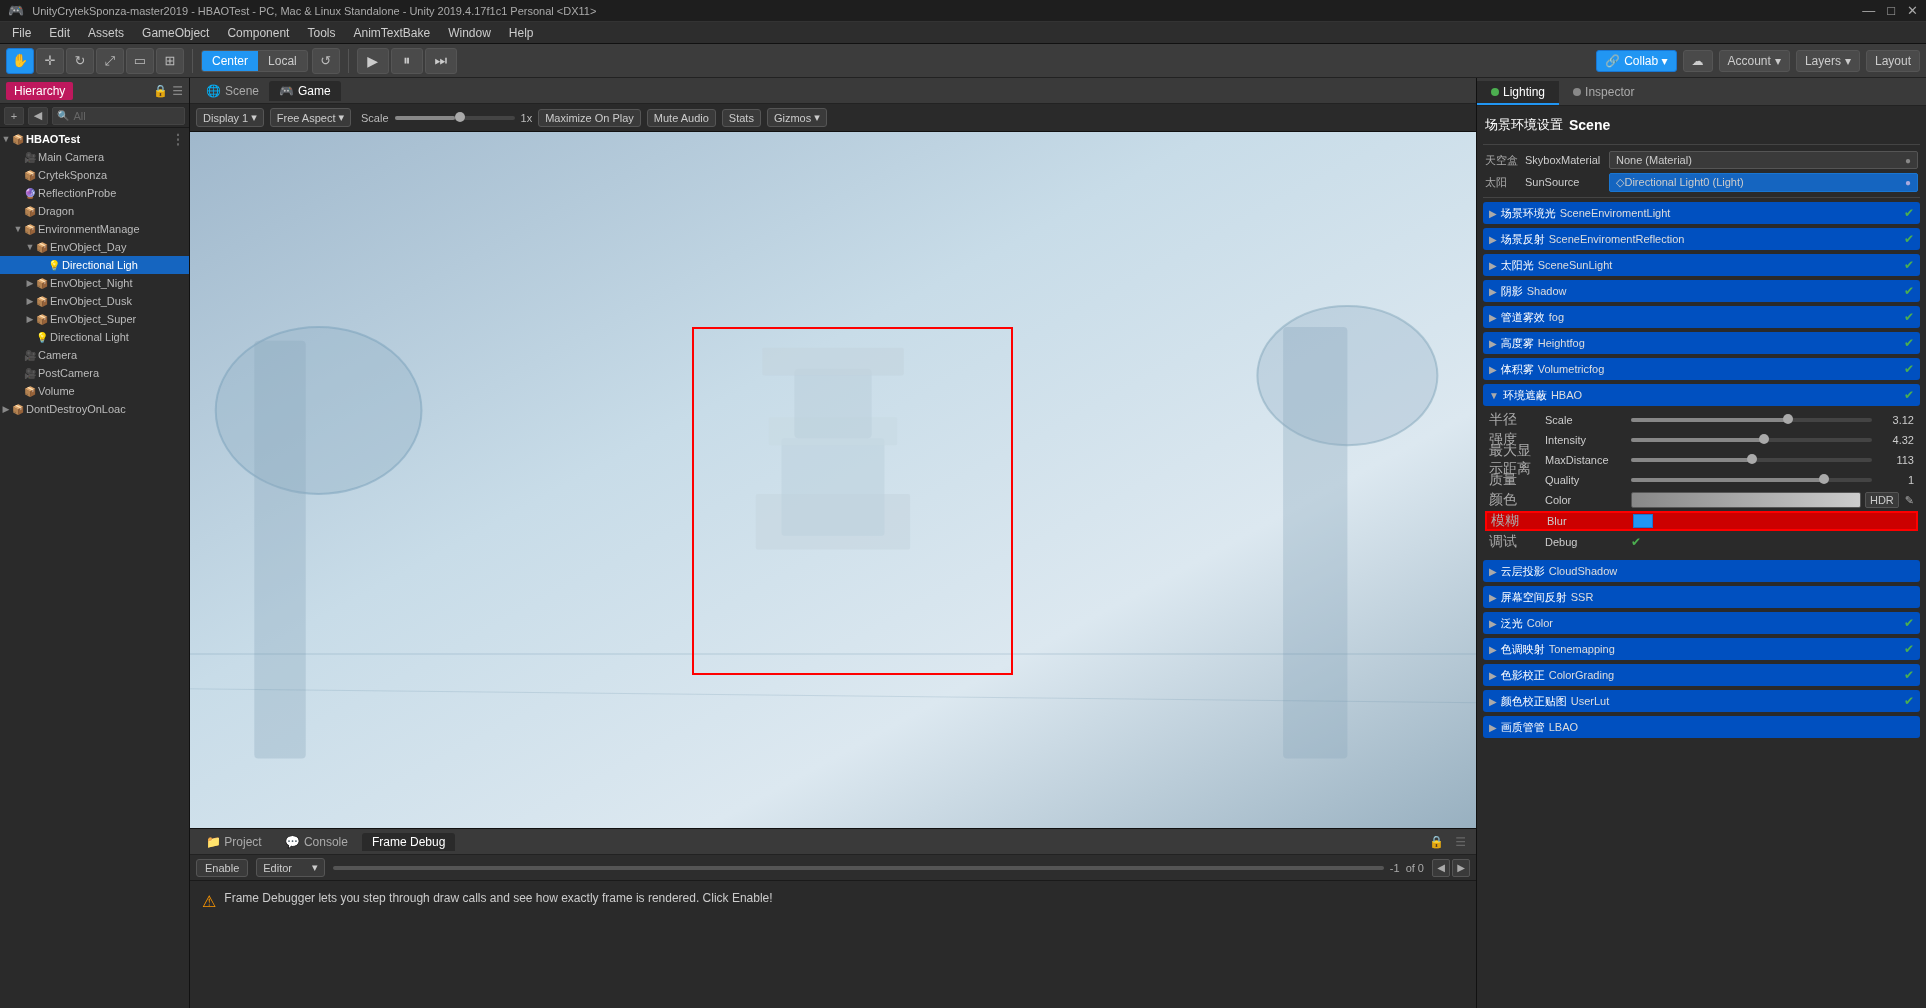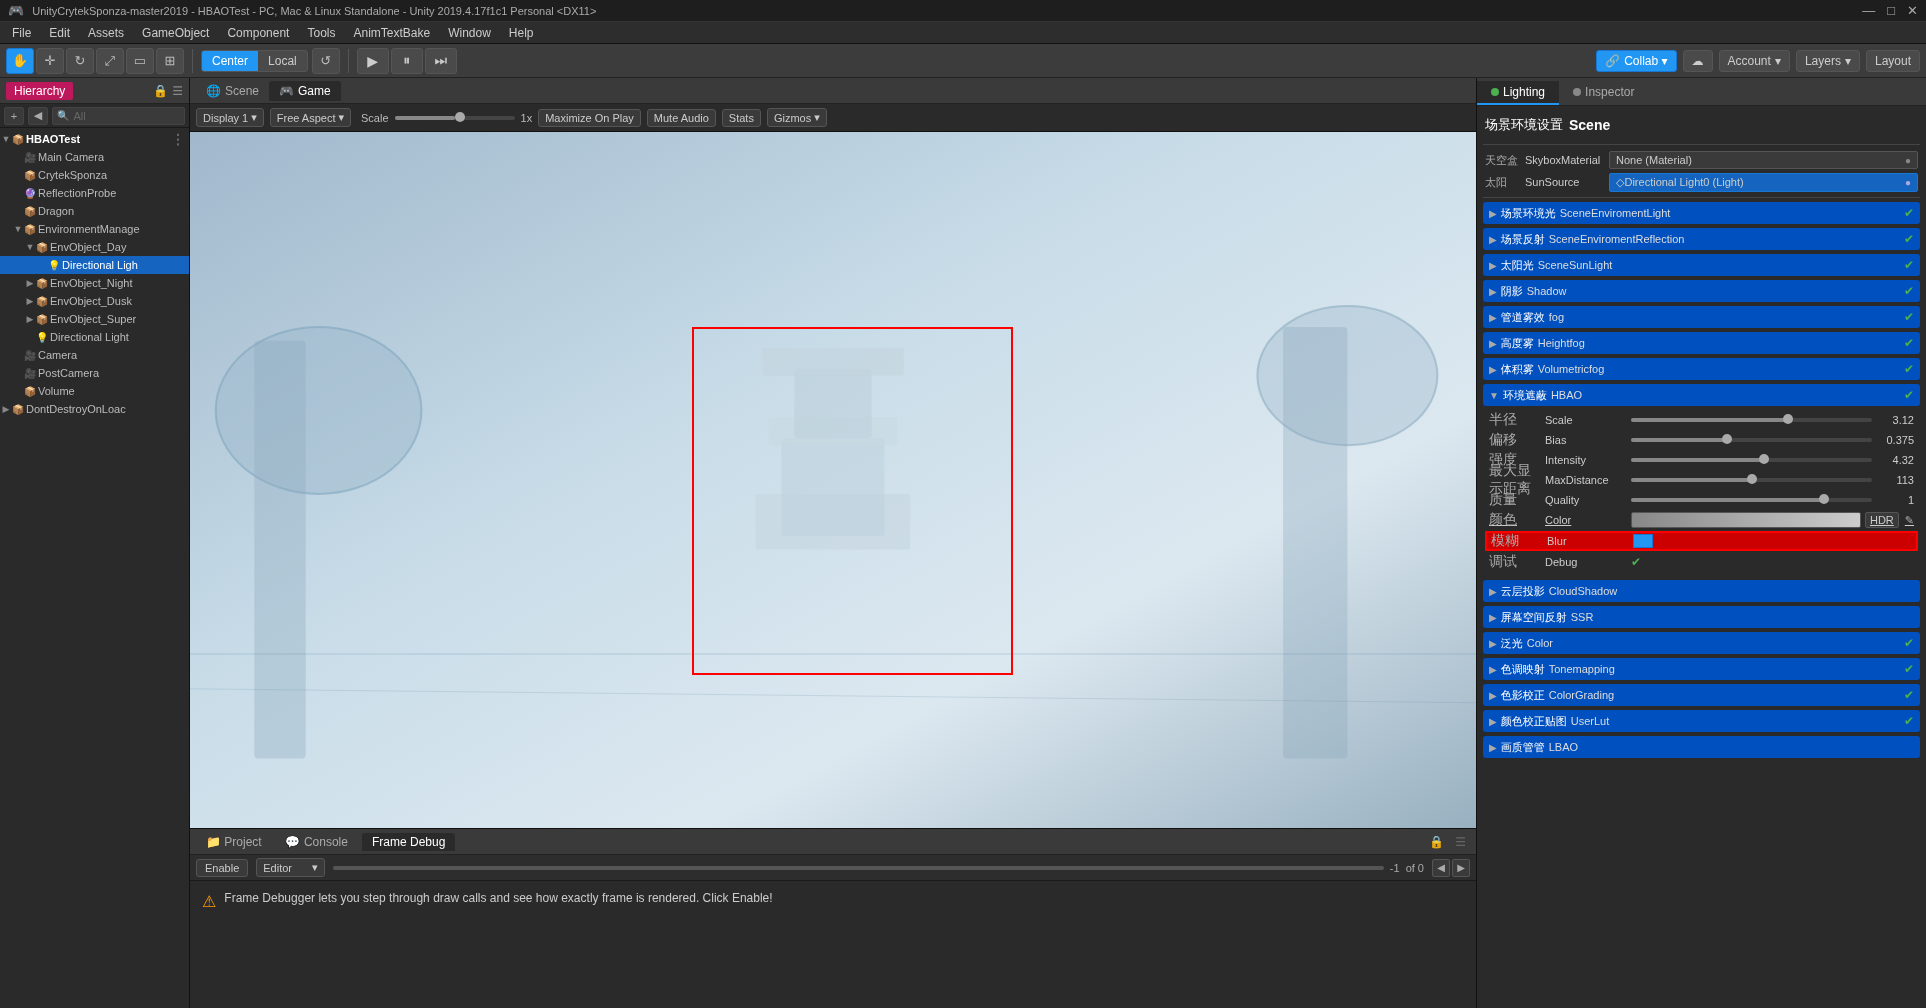--- a/index.html
+++ b/index.html
@@ -533,21 +533,20 @@
     }
     .hbao-value { font-size: 11px; color: #ccc; width: 36px; text-align: right; flex-shrink: 0; }
 
     
     .color-row {
       display: flex;
       align-items: center;
       height: 20px;
       padding: 0 4px;
       gap: 6px;
-      text-decoration: underline;
     }
     .color-swatch-container {
       flex: 1;
       display: flex;
       align-items: center;
       gap: 4px;
     }
     .color-swatch {
       height: 16px;
       flex: 1;
@@ -1056,29 +1055,20 @@
         </div>
         <div class="section-block-content" id="hbao-props">
         <div class="hbao-prop">
     <span class="hbao-label-cn">半径</span>
     <span class="hbao-label-en">Scale</span>
     <div class="hbao-slider-track">
       <div class="hbao-slider-fill" style="width:65%;"></div>
       <div class="hbao-slider-thumb" style="left:calc(65% - 5px);"></div>
     </div>
     <span class="hbao-value">3.12</span>
-  </div>
-            <div class="hbao-prop">
-    <span class="hbao-label-cn">偏移</span>
-    <span class="hbao-label-en">Bias</span>
-    <div class="hbao-slider-track">
-      <div class="hbao-slider-fill" style="width:40%;"></div>
-      <div class="hbao-slider-thumb" style="left:calc(40% - 5px);"></div>
-    </div>
-    <span class="hbao-value">0.375</span>
   </div>
             <div class="hbao-prop">
     <span class="hbao-label-cn">强度</span>
     <span class="hbao-label-en">Intensity</span>
     <div class="hbao-slider-track">
       <div class="hbao-slider-fill" style="width:55%;"></div>
       <div class="hbao-slider-thumb" style="left:calc(55% - 5px);"></div>
     </div>
     <span class="hbao-value">4.32</span>
   </div>

